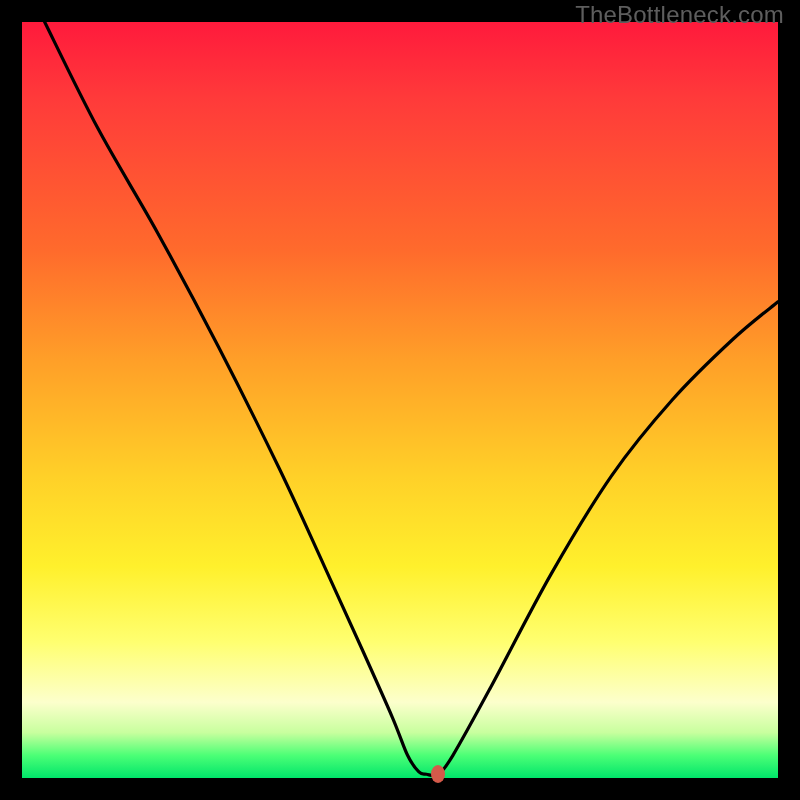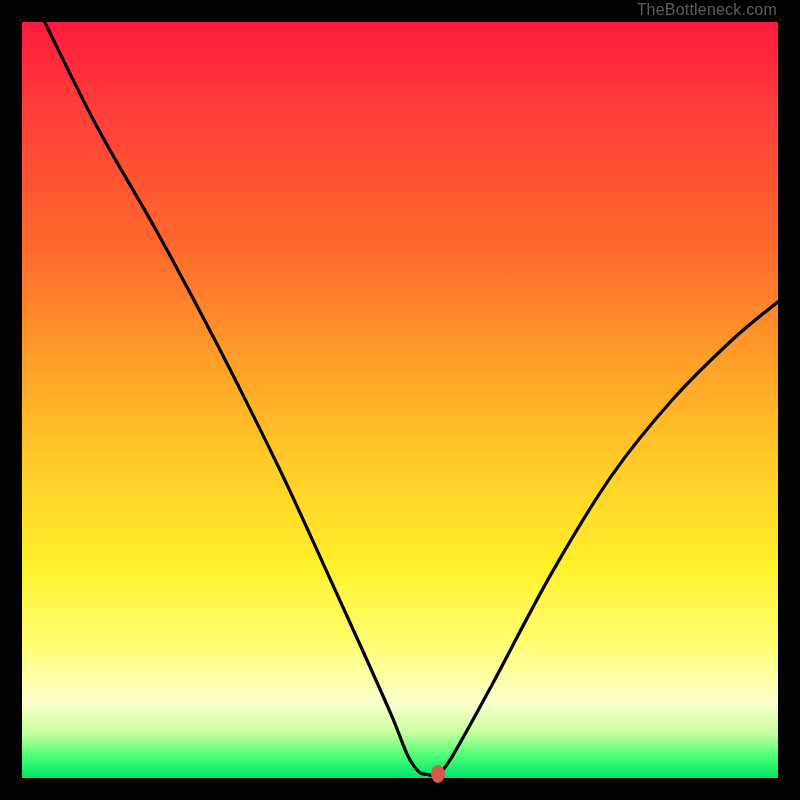--- a/index.html
+++ b/index.html
@@ -35,23 +35,23 @@
       #ffff70 82%,
       #fcffcc 90%,
       #c8ff9e 94%,
       #4cff76 97%,
       #00e56a 100%
     );
   }
   .attribution {
     position: absolute;
     top: 1px;
-    right: 23px;
+    right: 16px;
     color: #5e5e5e;
-    font-size: 16px;
+    font-size: 24px;
     font-weight: 500;
     letter-spacing: 0.2px;
     user-select: none;
   }
   svg.curve {
     position: absolute;
     left: 0;
     top: 0;
     width: 756px;
     height: 756px;

